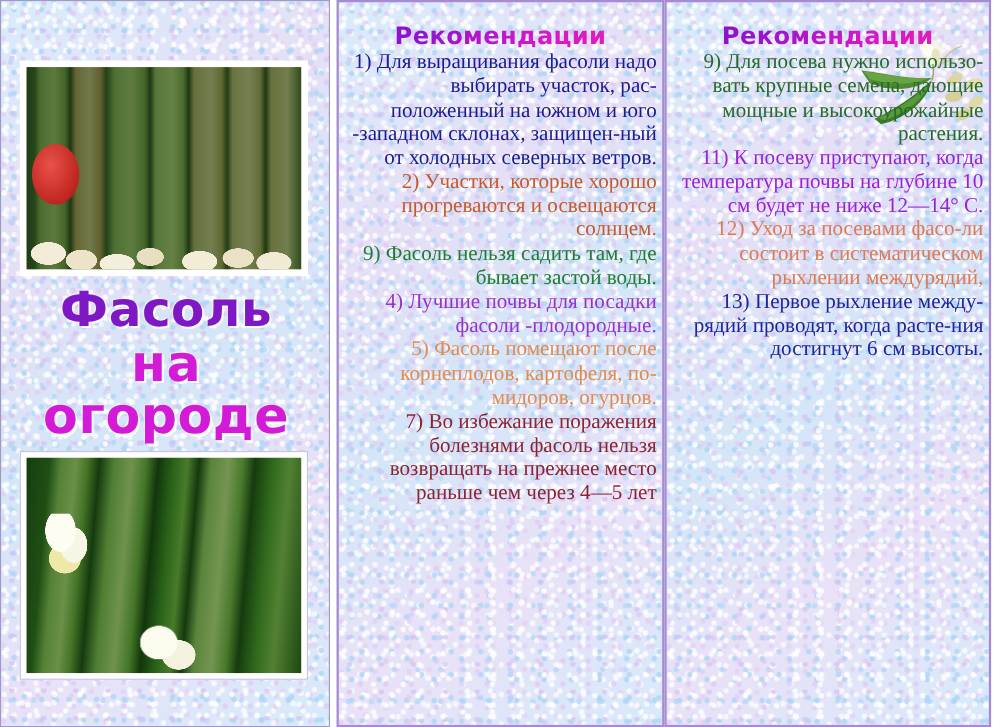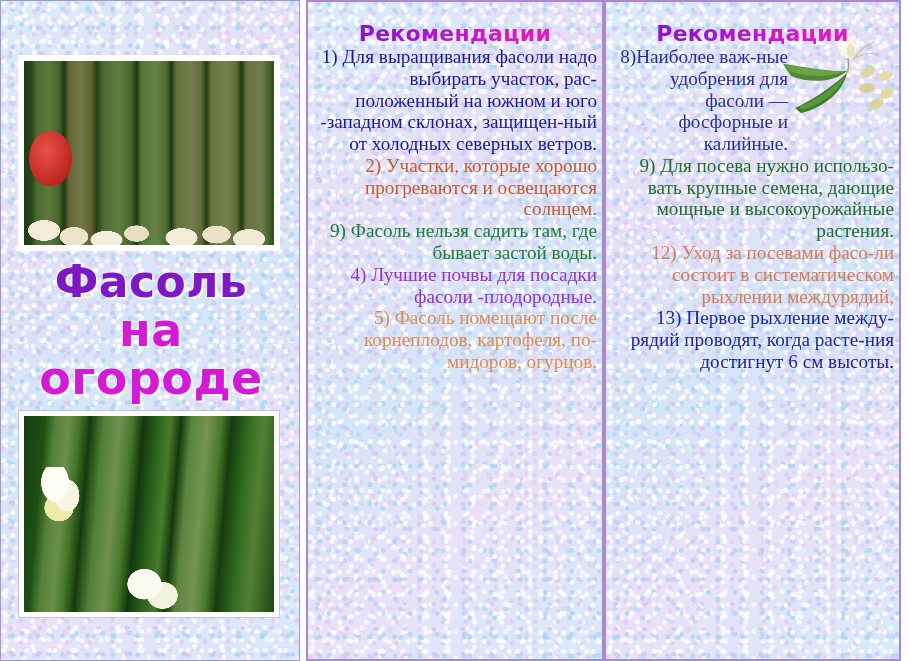--- a/index.html
+++ b/index.html
@@ -200,20 +200,21 @@
   <div class="spacer"></div>
 
   <div class="panel panel-mid speckle">
     <div class="col-head">Рекомендации</div>
     <div class="col-body">
       <p style="color:#1b1b8f">1) Для выращивания фасоли надо выбирать участок, рас-положенный на южном и юго -западном склонах, защищен-ный от холодных северных ветров.</p>
       <p style="color:#c35a2e">2) Участки, которые хорошо прогреваются и освещаются солнцем.</p>
       <p style="color:#1e7d32">9) Фасоль нельзя садить  там, где бывает застой воды.</p>
       <p style="color:#9b30c8">4) Лучшие почвы для посадки фасоли -плодородные.</p>
       <p style="color:#e08a52">5) Фасоль помещают после корнеплодов, картофеля, по-мидоров, огурцов.</p>
+      <p style="color:#8e2230">7)  Во избежание поражения болезнями фасоль  нельзя возвращать на прежнее место раньше чем через 4—5 лет</p>
     </div>
   </div>
 
   <div class="panel panel-right speckle">
     <div class="col-head">Рекомендации</div>
 
     <svg class="pod-art" viewBox="0 0 122 108">
 
       <path d="M78 36 C86 24, 92 20, 99 18" stroke="#cdbf8e" stroke-width="1.2" fill="none"></path>
       <path d="M80 34 C88 30, 96 28, 103 31" stroke="#cdbf8e" stroke-width="1" fill="none"></path>
@@ -230,20 +231,20 @@
       <path d="M24 83 C38 77, 56 66, 70 52 C64 68, 46 80, 28 86 Z" fill="#57993b"></path>
 
       <ellipse cx="93" cy="48" rx="8" ry="4.6" fill="#ddd6a3" transform="rotate(-32 93 48)"></ellipse>
       <ellipse cx="110" cy="52" rx="8" ry="4.6" fill="#e4ddae" transform="rotate(-18 110 52)"></ellipse>
       <ellipse cx="92" cy="64" rx="8" ry="4.6" fill="#d7cf98" transform="rotate(-6 92 64)"></ellipse>
       <ellipse cx="112" cy="69" rx="8" ry="4.6" fill="#e1d9a6" transform="rotate(-40 112 69)"></ellipse>
       <ellipse cx="101" cy="80" rx="8" ry="4.6" fill="#dad39d" transform="rotate(-24 101 80)"></ellipse>
     </svg>
 
     <div class="col-body">
-      <p style="color:#26318f;width:175px">8)Наиболее важ-ные удобрения для фасоли — фосфорные и калийные.</p>
       <p style="color:#246b2b">9) Для посева нужно использо-вать крупные семена, дающие мощные и высокоурожайные растения.</p>
+      <p style="color:#9b22d4">11) К посеву приступают, когда температура почвы на глубине 10 см будет не ниже 12—14° С.</p>
       <p style="color:#dc7a55">12) Уход за посевами фасо-ли состоит в систематическом рыхлении междурядий,</p>
       <p style="color:#22229b">13) Первое рыхление между-рядий проводят, когда расте-ния достигнут 6 см высоты.</p>
     </div>
   </div>
 
 </div>
 
 </body></html>

